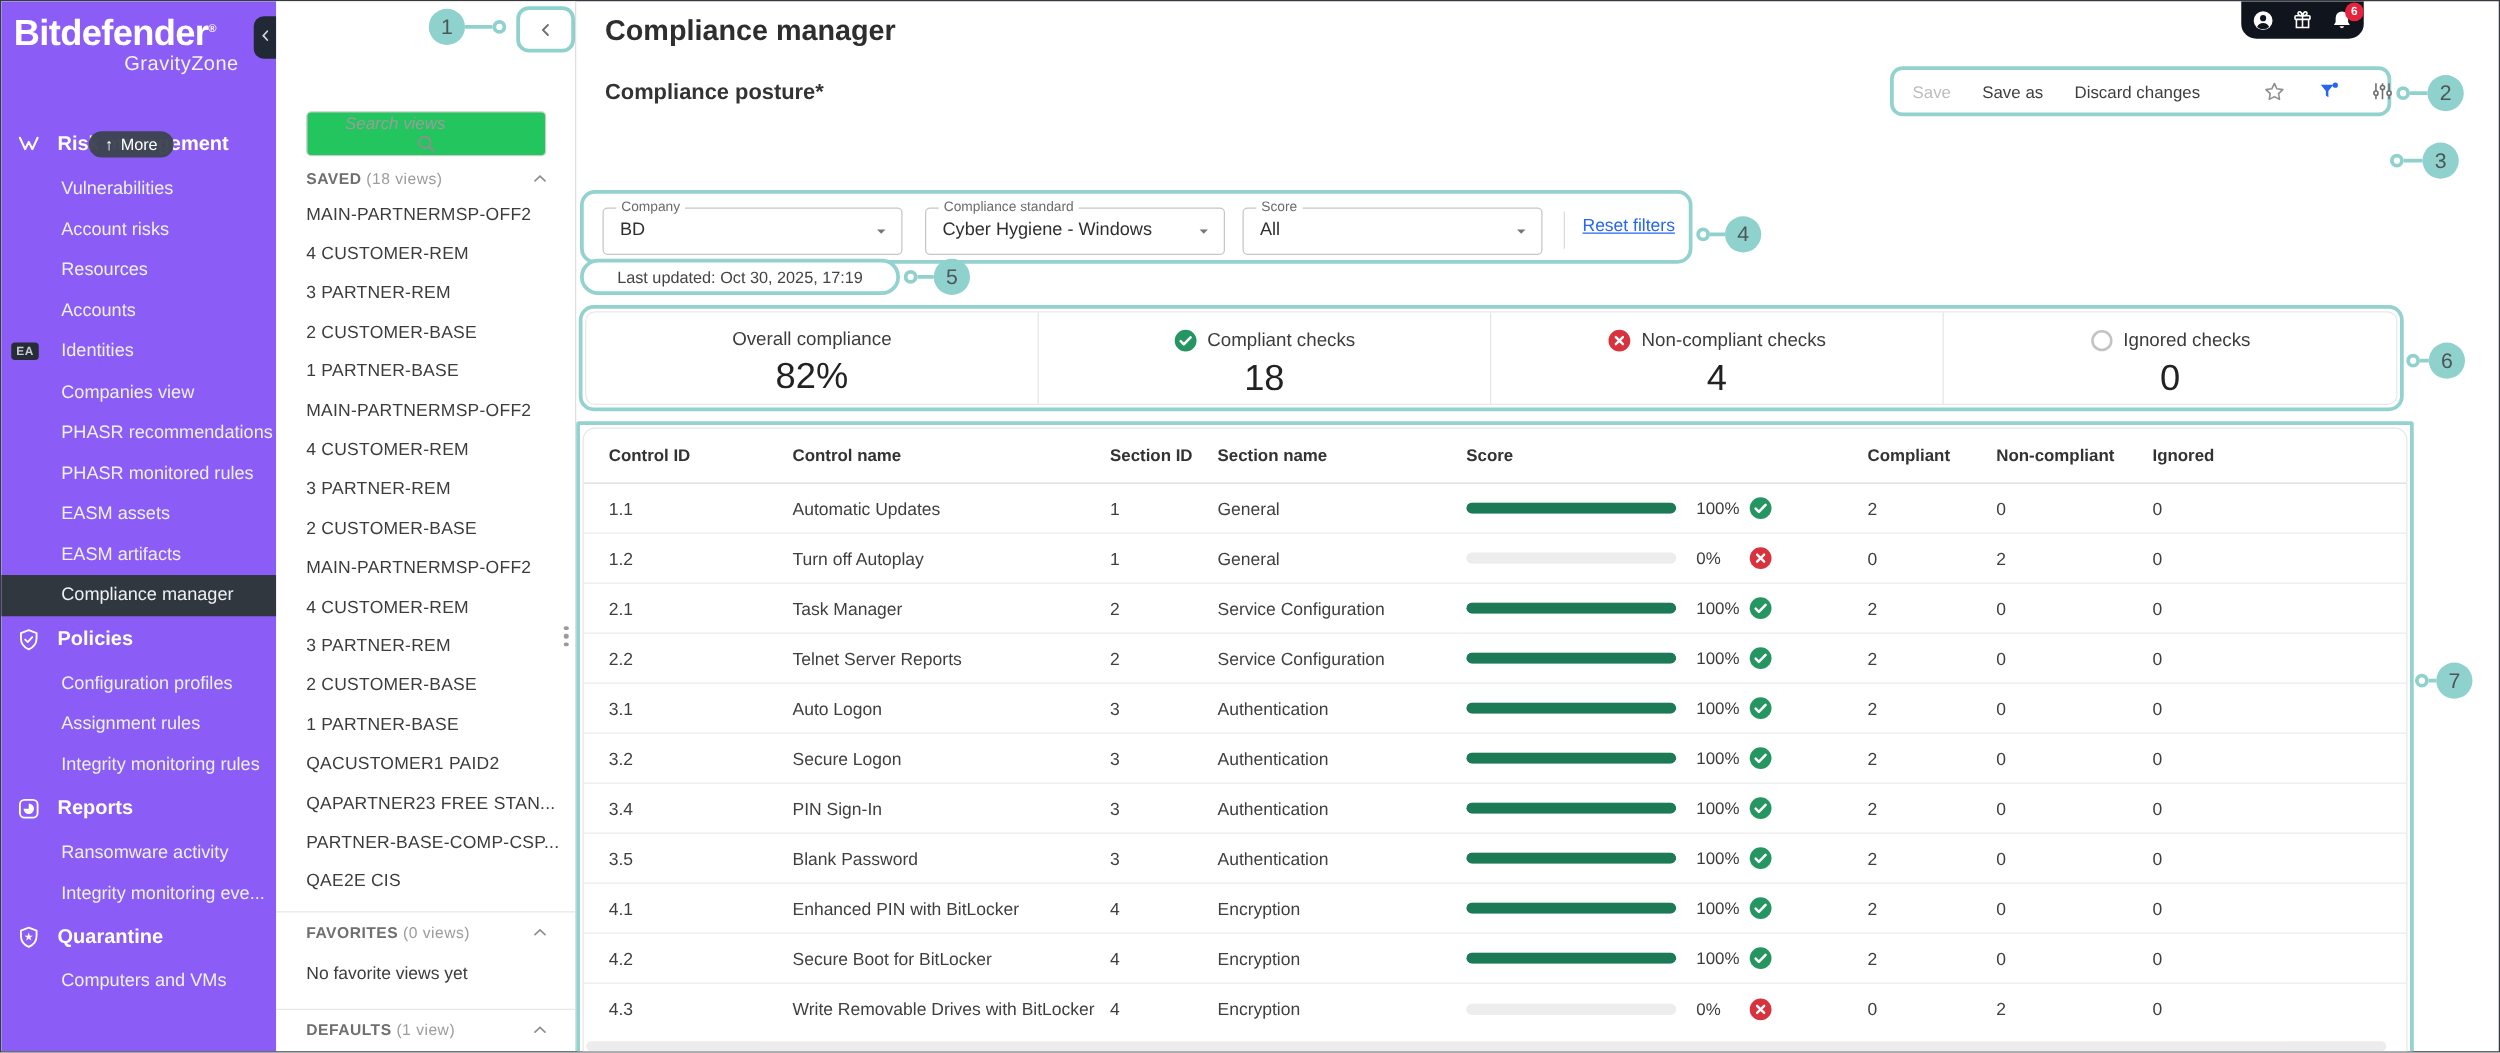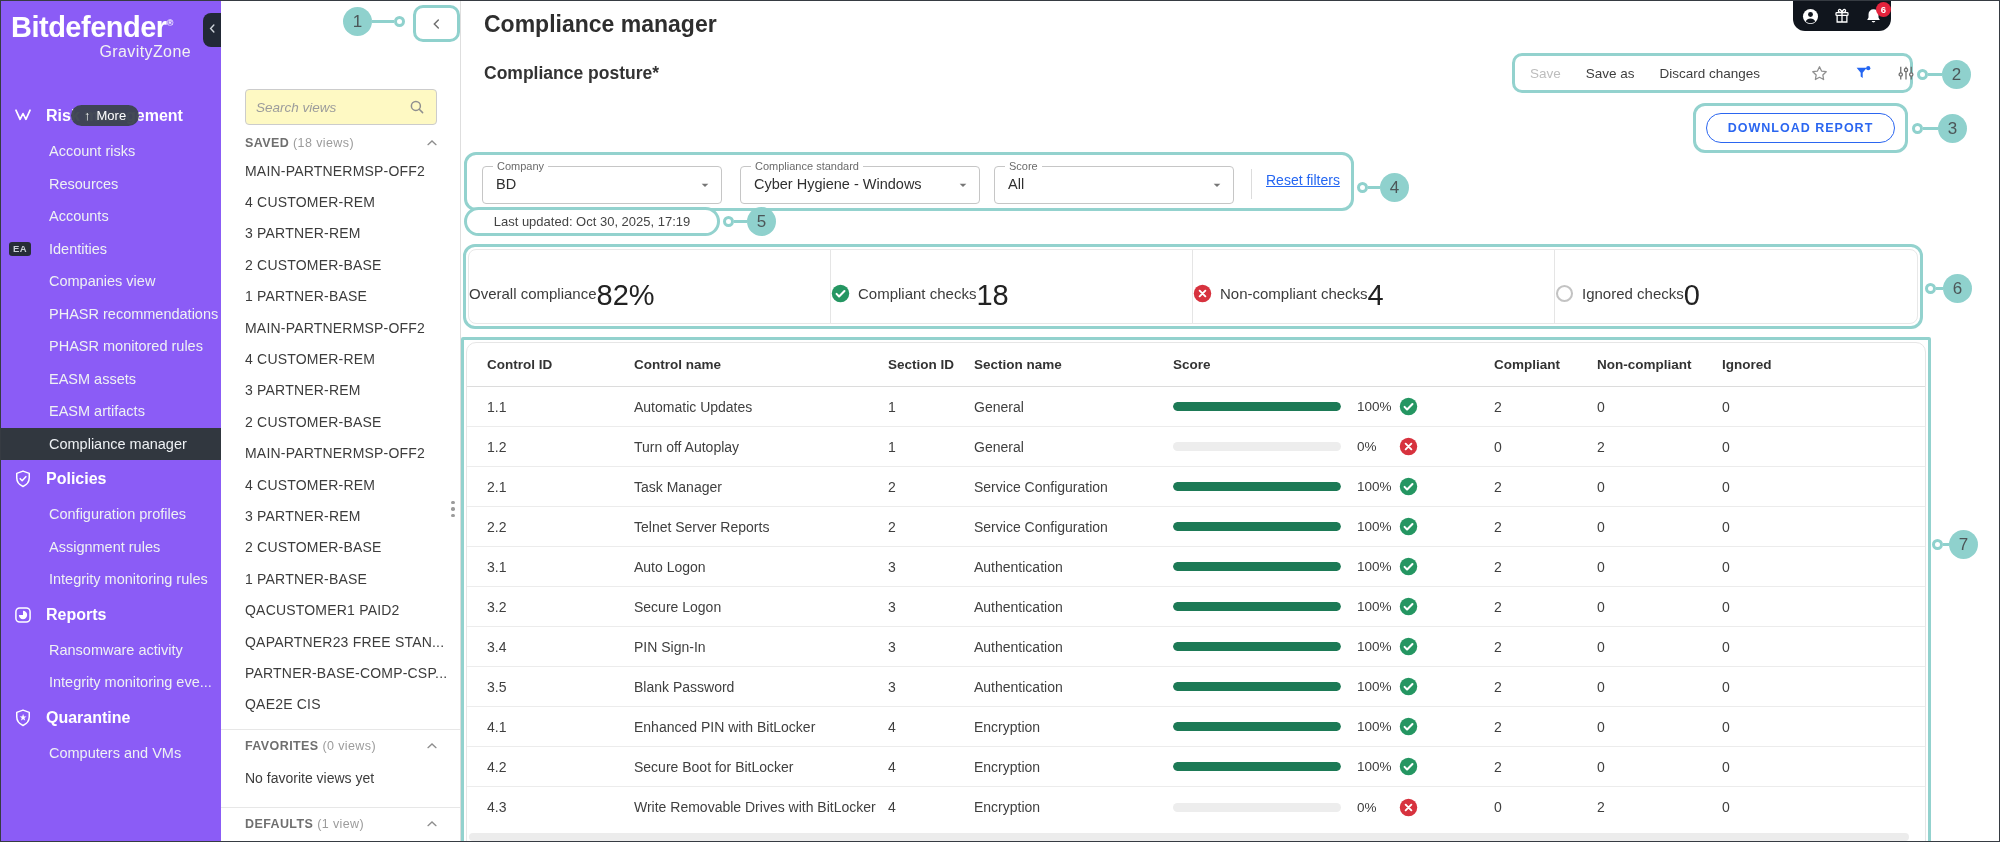--- a/index.html
+++ b/index.html
@@ -16,21 +16,21 @@
   .nav { position:absolute; top:96px; left:0; right:0; }
   .nav-header { height:38px; display:flex; align-items:center; gap:11px; padding-left:12px; font-size:16px; font-weight:700; position:relative; color:#fff; }
   .nav-ico { width:22px; display:flex; align-items:center; }
   .nav-item { height:32.5px; display:flex; align-items:center; padding-left:48px; font-size:14.5px; color:#eef1f4; position:relative; cursor:pointer; }
   .nav-item.active { background:#31373f; }
   .more-pill { position:absolute; left:70px; top:8px; background:rgba(60,68,79,.96); border-radius:13px; padding:3px 13px; font-size:13px; font-weight:400; display:flex; gap:6px; align-items:center; cursor:pointer; color:#fff; }
   .ea-badge { position:absolute; left:8px; top:9px; background:#262d37; color:#c9ced6; font-size:9.5px; font-weight:700; padding:1.5px 4px; border-radius:3px; letter-spacing:.5px; }
 
   
   .views { position:absolute; left:220px; top:0; width:240px; height:100%; background:#fff; border-right:1px solid #dedede; }
-  .search-box { position:absolute; left:24px; top:88px; width:192px; height:36px; border:1px solid #cccccc; border-radius:4px; display:flex; align-items:center; padding:0 10px; background:#fef9c3; }
+  .search-box { position:absolute; left:24px; top:88px; width:192px; height:36px; border:1px solid #cccccc; border-radius:4px; display:flex; align-items:center; padding:0 10px; background:#22c55e;flex-direction:column; }
   .search-box input { border:none; outline:none; flex:1; width:130px; font-style:italic; font-size:13.5px; color:#555; font-family:inherit; background:transparent; }
   .search-box input::placeholder { color:#9c9c9c; }
   .views-groups { position:absolute; left:0; top:126px; right:0; }
   .vgroup-head { height:24px; margin-top:4px; display:flex; align-items:center; justify-content:space-between; padding:0 20px 0 24px; cursor:pointer; }
   .vtitle { font-size:12.5px; font-weight:700; color:#6f6f6f; letter-spacing:.4px; }
   .vcount { font-weight:400; color:#9c9c9c; }
   .view-item { height:31.4px; display:flex; align-items:center; padding-left:24px; font-size:14px; color:#3c3c3c; letter-spacing:.2px; cursor:pointer; white-space:nowrap; }
   .vdivider { height:1px; background:#e7e7e7; margin:9px 0 2px 0; }
   .view-empty { height:40px; display:flex; align-items:center; padding-left:24px; font-size:14px; color:#3c3c3c; }
   .drag-handle { position:absolute; left:446px; top:494px; width:12px; height:28px; display:flex; flex-direction:column; align-items:center; justify-content:center; gap:3px; cursor:col-resize; background:#fff; }
@@ -58,21 +58,21 @@
   .dd-label { position:absolute; left:10px; top:-7px; background:#fff; padding:0 4px; font-size:11px; color:#6b6b6b; }
   .dd-value { position:absolute; left:13px; top:9px; font-size:14.5px; color:#2f2f2f; }
   .dd-caret { position:absolute; right:8px; top:10px; display:flex; }
   .f-sep { position:absolute; left:784px; top:14px; width:1px; height:30px; background:#dcdcdc; }
   .reset-link { position:absolute; left:799px; top:17px; font-size:14px; font-weight:500; color:#2466f2; cursor:pointer;text-decoration:underline; }
 
   .chip { left:463px; top:206px; width:256px; height:29px; border-radius:15px; display:flex; align-items:center; justify-content:center; font-size:13px; color:#444; }
 
   .summary { left:462px; top:243px; width:1460px; height:85px; border-radius:12px; }
   .summary-grid { position:absolute; inset:2px; border:1px solid #e8e8e8; border-radius:8px; display:grid; grid-template-columns:1fr 1fr 1fr 1fr; }
-  .sum-col { display:flex; flex-direction:row; align-items:center; padding-top:13px; border-right:1px solid #e5e5e5; }
+  .sum-col { display:flex; flex-direction:column; align-items:center; padding-top:13px; border-right:1px solid #e5e5e5; }
   .sum-col:last-child { border-right:none; }
   .sum-label { display:flex; align-items:center; gap:8px; font-size:15px; color:#3c3c3c; }
   .sum-value { font-size:29px; font-weight:400; color:#222; margin-top:5px; }
 
   .tablebox { left:460px; top:336px; width:1470px; height:616px; border-radius:2px; }
   .table-inner { position:absolute; inset:2px; border:1px solid #e6e6e6; border-radius:10px; overflow:hidden; background:#fff; }
   .thead, .trow { display:grid; grid-template-columns:147px 254px 86px 199px 321px 103px 125px auto; padding-left:20px; align-items:center; }
   .thead { height:44px; border-bottom:1px solid #dcdcdc; font-size:13.5px; font-weight:700; color:#333; }
   .trow { height:40px; border-bottom:1px solid #ececec; font-size:14px; color:#3f3f3f; cursor:pointer; }
   .trow:last-child { border-bottom:none; }
@@ -111,20 +111,23 @@
           <span class="nav-ico">
             <svg viewBox="0 0 24 24" width="20" height="20" fill="none" stroke="#fff" stroke-width="2" stroke-linecap="round" stroke-linejoin="round">
               <path d="M3.5 5l5 11 3.5-7 3.5 7 5-11"></path>
             </svg>
           </span>
           <span>Risk management</span>
           <span class="more-pill">
             <span>↑</span>
             <span>More</span>
           </span>
+        </div>
+        <div class="nav-item">
+          <span>Vulnerabilities</span>
         </div>
         <div class="nav-item">
           <span>Account risks</span>
         </div>
         <div class="nav-item">
           <span>Resources</span>
         </div>
         <div class="nav-item">
           <span>Accounts</span>
         </div>
@@ -309,23 +312,20 @@
     <span class="tb-icon">
         <svg viewBox="0 0 24 24" width="18" height="18" fill="#fff" stroke="#6e6e6e" stroke-width="1.7">
           <path d="M5 3.5v17M12 3.5v17M19 3.5v17"></path>
           <circle cx="5" cy="14" r="2.2"></circle>
           <circle cx="12" cy="8" r="2.2"></circle>
           <circle cx="19" cy="14" r="2.2"></circle>
         </svg>
       </span>
   </div>
 
-  <div class="tealbox dl-wrap">
-    <button class="dl-btn">DOWNLOAD REPORT</button>
-  </div>
 
   <div class="tealbox filters">
     <div class="dd" style="left:15px">
       <span class="dd-label">Company</span>
       <span class="dd-value">BD</span>
       <span class="dd-caret">
           <svg viewBox="0 0 24 24" width="16" height="16" fill="#767676">
             <path d="M7 10l5 5 5-5z"></path>
           </svg>
         </span>

